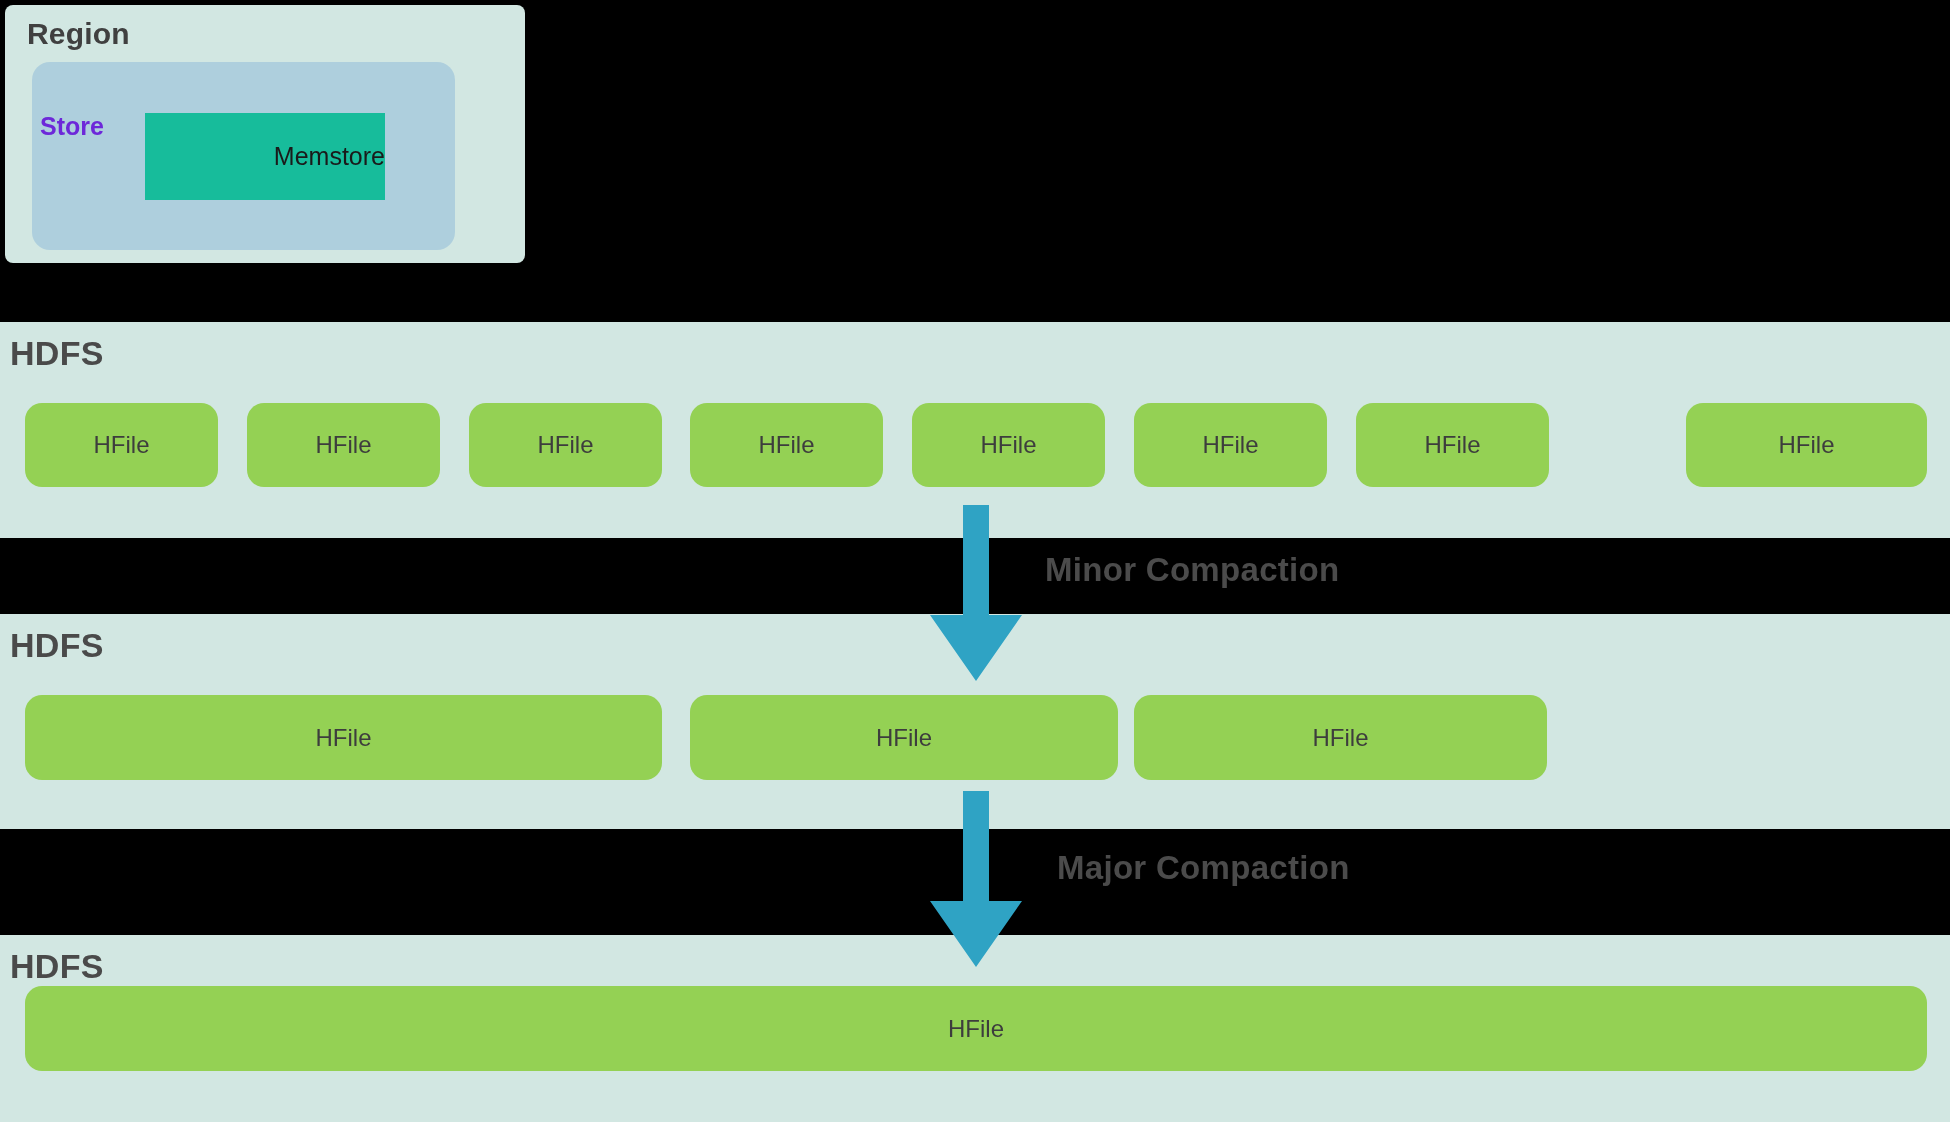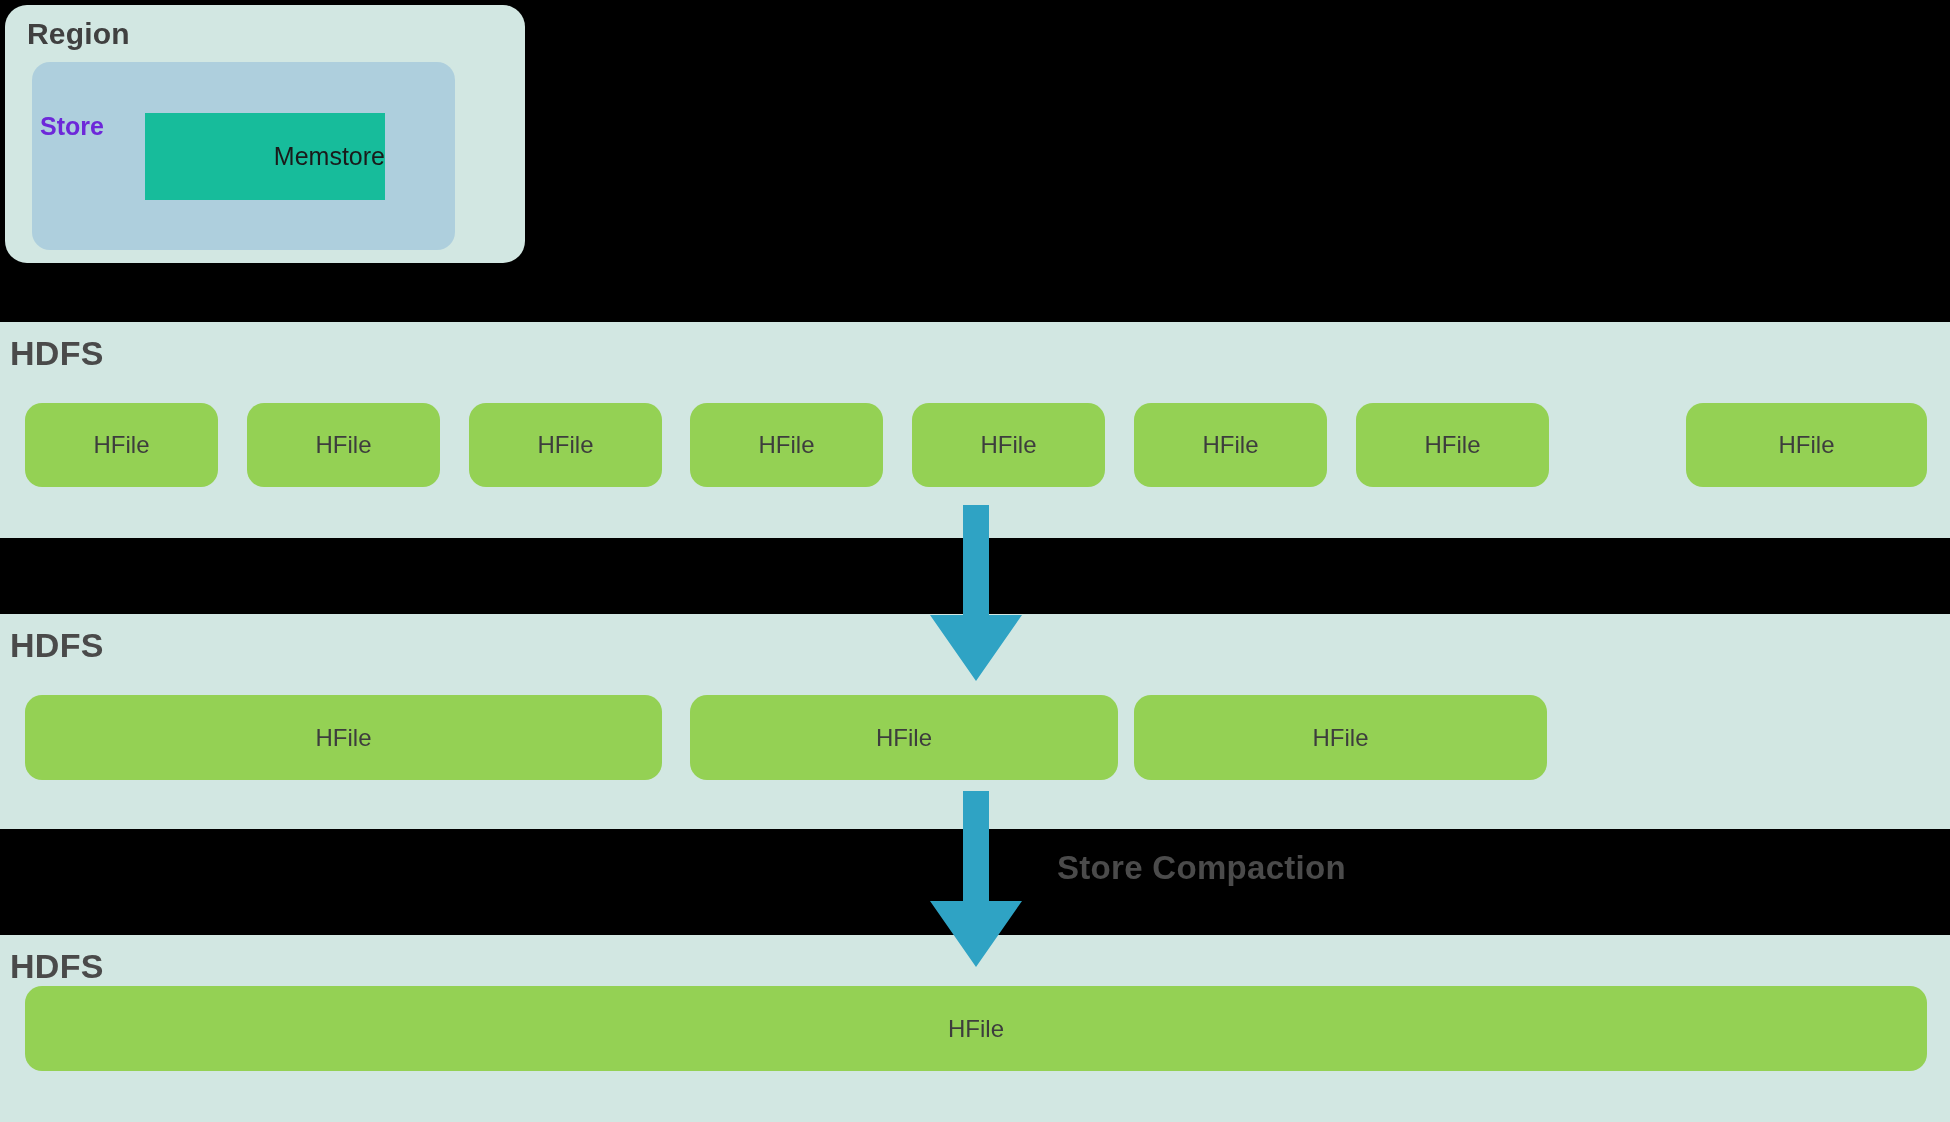--- a/index.html
+++ b/index.html
@@ -19,21 +19,21 @@
   }
 
   
   .region-panel {
     position: absolute;
     left: 5px;
     top: 5px;
     width: 520px;
     height: 258px;
     background: #d2e7e2;
-    border-radius: 22px;
+    border-radius: 8px;
   }
   .region-label {
     position: absolute;
     left: 22px;
     top: 12px;
     font-size: 30px;
     font-weight: bold;
     color: #404040;
     letter-spacing: 0.2px;
   }
@@ -200,21 +200,22 @@
           <span class="hfile-label">HFile</span>
         </div>
       </div>
   </div>
 
   <div class="arrow" id="minor-arrow" style="left:930px; top:505px;">
     <svg width="92" height="176" viewBox="0 0 92 176" xmlns="http://www.w3.org/2000/svg">
       <path d="M33 0 L59 0 L59 110 L92 110 L46 176 L0 110 L33 110 Z" fill="#2fa3c4"></path>
     </svg>
   </div>
+  <div class="compaction-label" id="minor-compaction-label">Minor Compaction</div>
 
   <div class="arrow" id="major-arrow" style="left:930px; top:791px;">
     <svg width="92" height="176" viewBox="0 0 92 176" xmlns="http://www.w3.org/2000/svg">
       <path d="M33 0 L59 0 L59 110 L92 110 L46 176 L0 110 L33 110 Z" fill="#2fa3c4"></path>
     </svg>
   </div>
-  <div class="compaction-label" id="major-compaction-label">Store Compaction</div>
+  <div class="compaction-label" id="major-compaction-label">Major Compaction</div>
 
 </div>
 
 </body></html>

